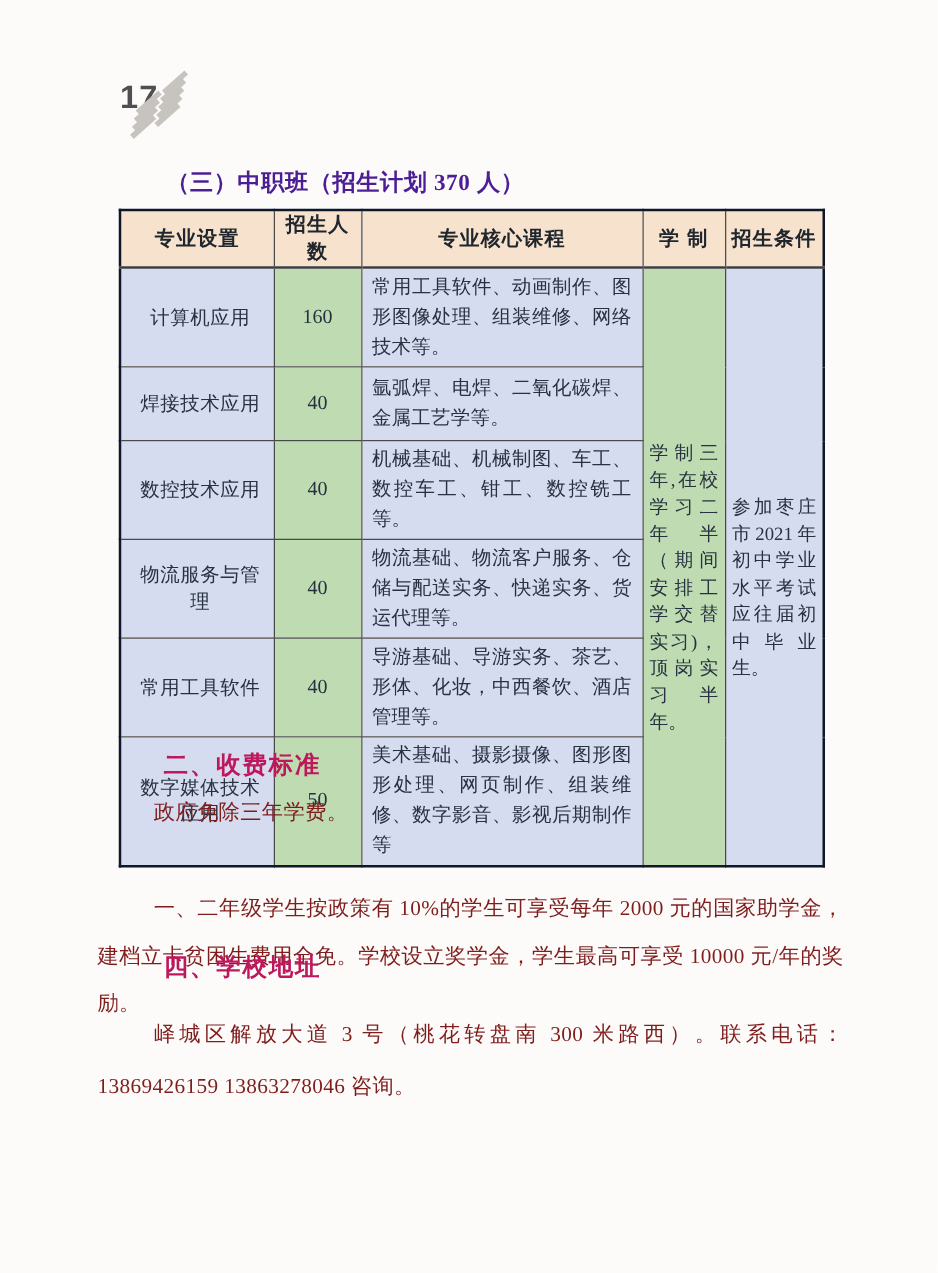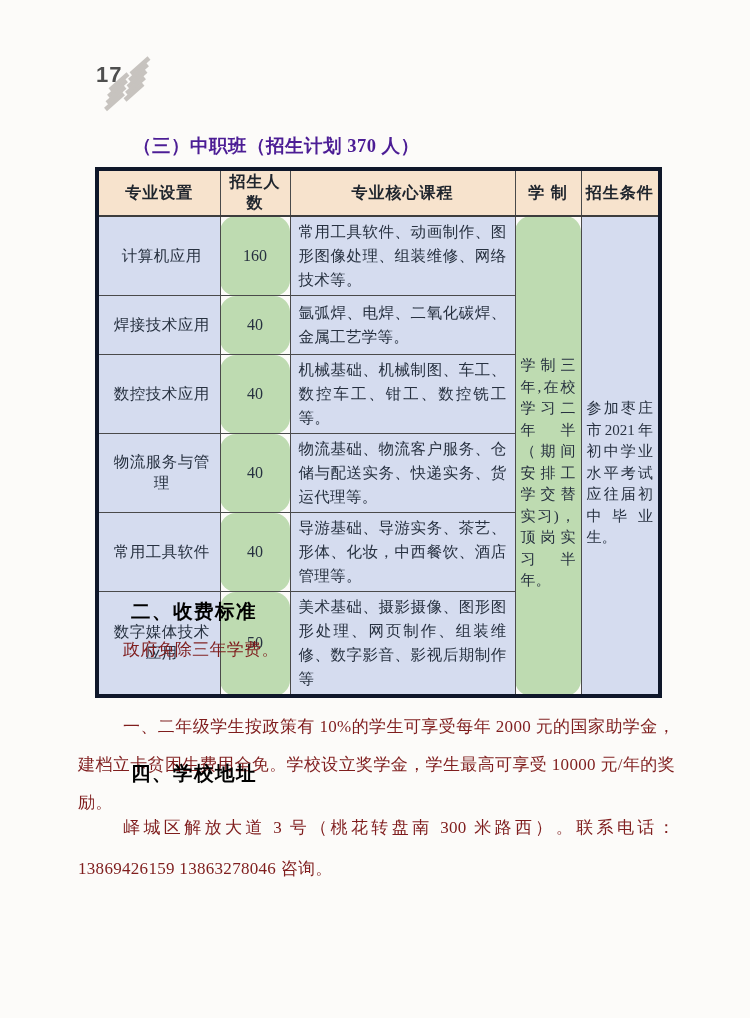--- a/index.html
+++ b/index.html
@@ -9,59 +9,59 @@
     background:#fcfbf9;
     overflow:hidden;
     font-family:"Liberation Serif","DejaVu Serif",serif;
     color:#141414;
   }
   
   .pagenum-block{position:absolute;left:96px;top:54px;width:70px;height:60px;}
   .pagenum{
     position:absolute;left:0;top:8px;
     font-family:"Liberation Sans","DejaVu Sans",sans-serif;
-    font-weight:bold;font-size:22px;color:#4f4f4f;letter-spacing:1px;
+    font-weight:bold;font-size:26px;color:#4f4f4f;letter-spacing:1px;
   }
   .stripes{position:absolute;left:8px;top:0;}
   
   .doc-title{
     position:absolute;left:133px;top:133px;margin:0;
     font-size:18.5px;font-weight:bold;color:#4c1d95;letter-spacing:0.5px;
   }
   
   table.adm{
     position:absolute;left:95px;top:167px;
     width:563px;border-collapse:collapse;table-layout:fixed;
     font-size:15.5px;color:#273140;
   }
   table.adm th,table.adm td{border:1px solid #4a4a4a;overflow:hidden;}
-  table.adm{border:4px solid #0f172a;padding-left:41px;}
+  table.adm{border:2px solid #0f172a;padding-left:41px;}
   table.adm th{
     background:#f7e3cd;height:38px;
     font-family:"Liberation Sans","DejaVu Sans",sans-serif;
     font-weight:bold;font-size:16px;color:#20262e;
     border-bottom:2.5px solid #3d3d3d;letter-spacing:1px;
   }
   td.cell-blue{background:#d5dcef;}
-  td.cell-green{background:#bedbb1;border-radius:16px;}
+  td.cell-green{background:#bedbb1;}
   td.major{padding:2px 4px 2px 9px;text-align:center;letter-spacing:0.5px;}
   td.count{text-align:center;font-size:16px;}
   td.courses{padding:3px 8px;text-align:justify;line-height:24px;letter-spacing:0.3px;}
   td.merged{
     padding:2px 5px;text-align:justify;text-align-last:left;
     vertical-align:middle;line-height:21.5px;font-size:15px;
   }
   td.merged .inner{display:block;margin-top:36px;}
   tr.r1{height:60px;}tr.r2{height:59px;}tr.r3{height:57px;}
   tr.r4{height:58px;}tr.r5{height:58px;}tr.r6{height:70px;}
   
   .red-h{
     position:absolute;left:131px;margin:0;
     font-family:"Liberation Sans","DejaVu Sans",sans-serif;
-    font-weight:bold;font-size:19.5px;color:#000000;letter-spacing:1.5px;
+    font-weight:bold;font-size:19.5px;color:#be185d;letter-spacing:1.5px;
   }
   .h-fees{top:598px;}
   .h-policy{top:683px;}
   .h-address{top:760px;}
   
   .body-p{
     position:absolute;left:78px;width:597px;margin:0;
     font-size:17px;line-height:38px;color:#7f1d1d;
     text-indent:45px;text-align:justify;letter-spacing:0.3px;
   }

